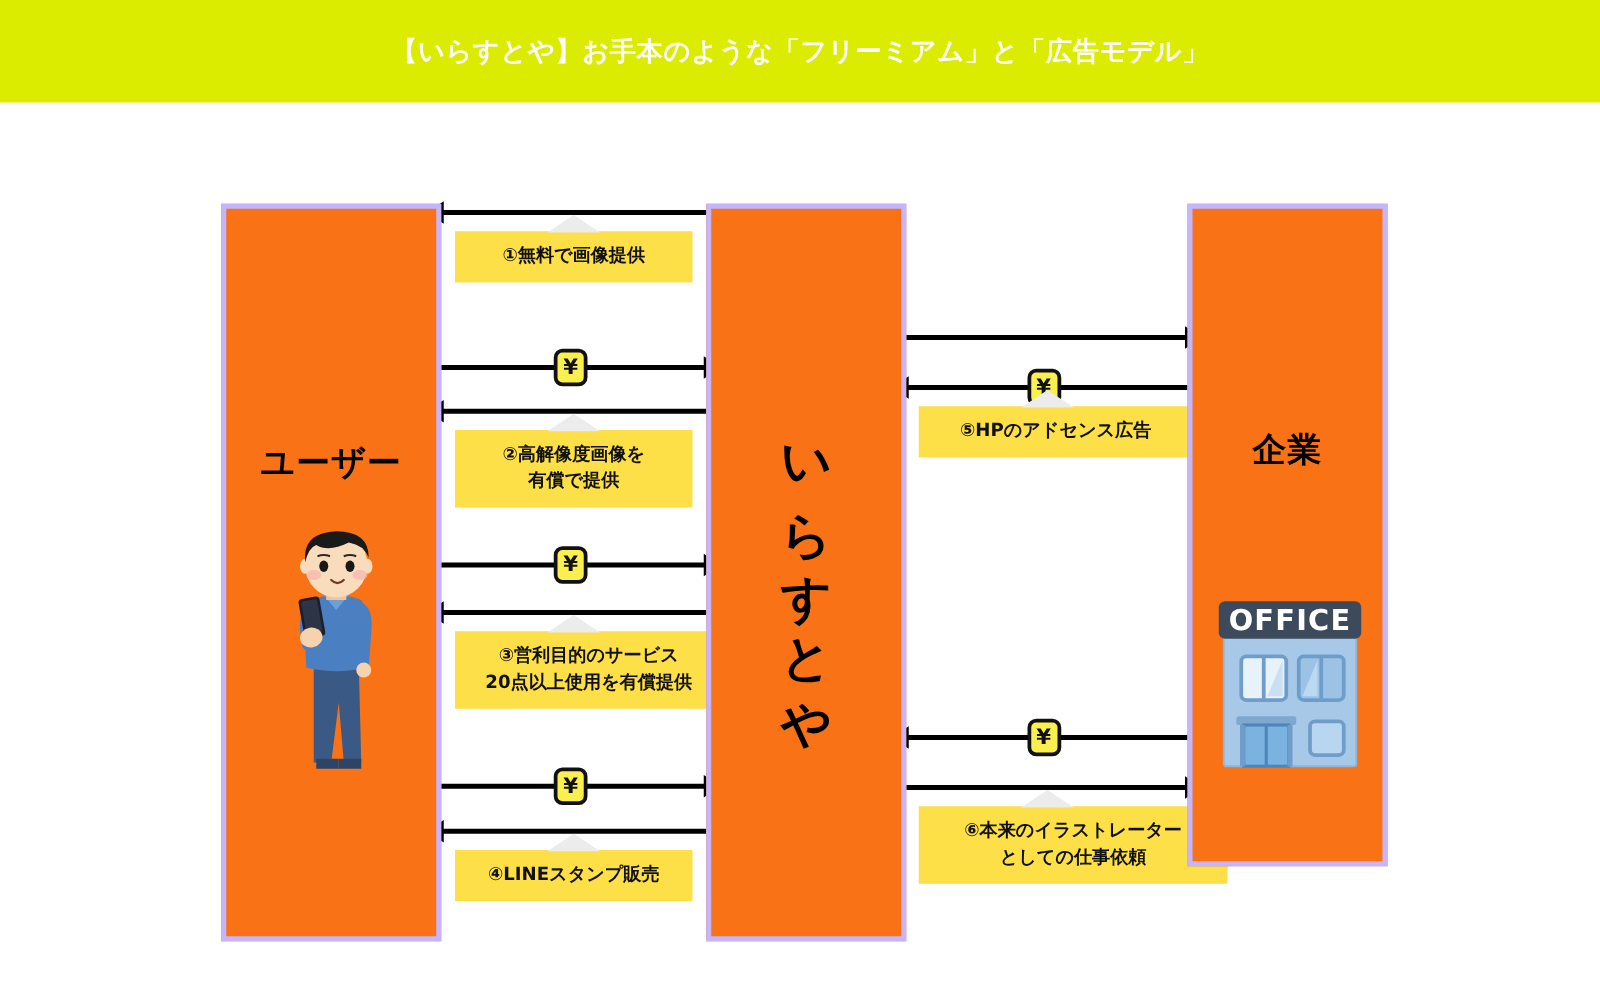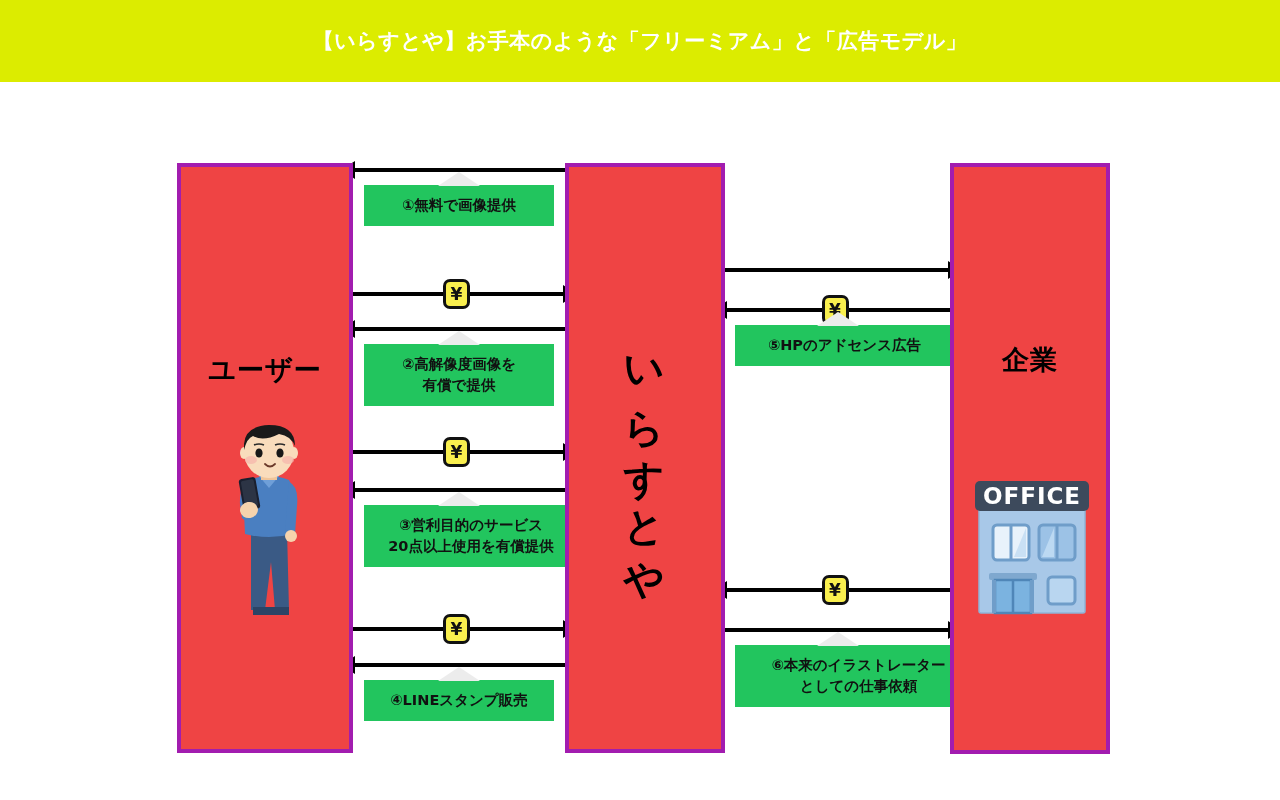--- a/index.html
+++ b/index.html
@@ -27,26 +27,26 @@
     white-space: nowrap;
     font-family: "DejaVu Sans", "Liberation Sans", sans-serif;
   }
 
   
   .stage { position: absolute; left: 0; top: 82px; width: 1280px; height: 718px; }
 
   
   .column {
     position: absolute;
-    background: #ef4444;
-    border: 4px solid #a21caf;
+    background: #f97316;
+    border: 4px solid #c4b5fd;
   }
   #col-user      { left: 177px; top: 81px; width: 176px; height: 590px; }
   #col-irasutoya { left: 565px; top: 81px; width: 160px; height: 590px; }
-  #col-company   { left: 950px; top: 81px; width: 160px; height: 591px; }
+  #col-company   { left: 950px; top: 81px; width: 160px; height: 530px; }
 
   .col-label {
     position: absolute; left: 0; width: 100%;
     text-align: center;
     font-size: 27px; font-weight: 700; color: #000;
     letter-spacing: 1px;
   }
   #label-user    { top: 185px; }
   #label-company { top: 175px; }
 
@@ -90,21 +90,21 @@
   .callout { position: absolute; }
   .callout .notch {
     position: absolute;
     top: -13px;
     width: 0; height: 0;
     border-left: 21px solid transparent;
     border-right: 21px solid transparent;
     border-bottom: 14px solid #ececec;
   }
   .callout .body {
-    background: #22c55e;
+    background: #fde047;
     color: #111111;
     font-size: 14.5px;
     font-weight: 600;
     line-height: 1.45;
     text-align: center;
     padding: 10px 6px;
     white-space: pre-line;
   }
 
   

